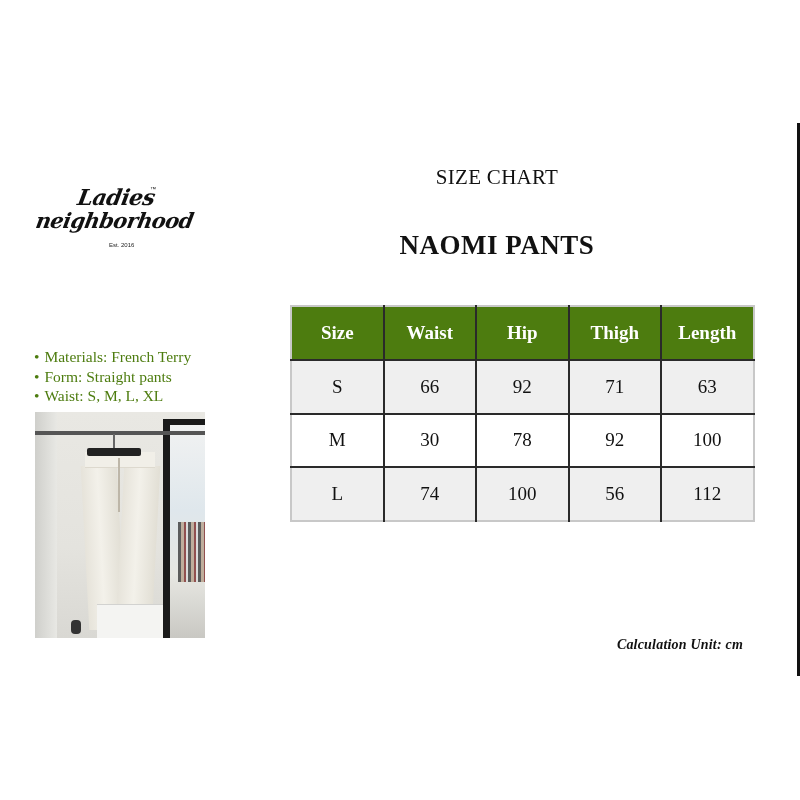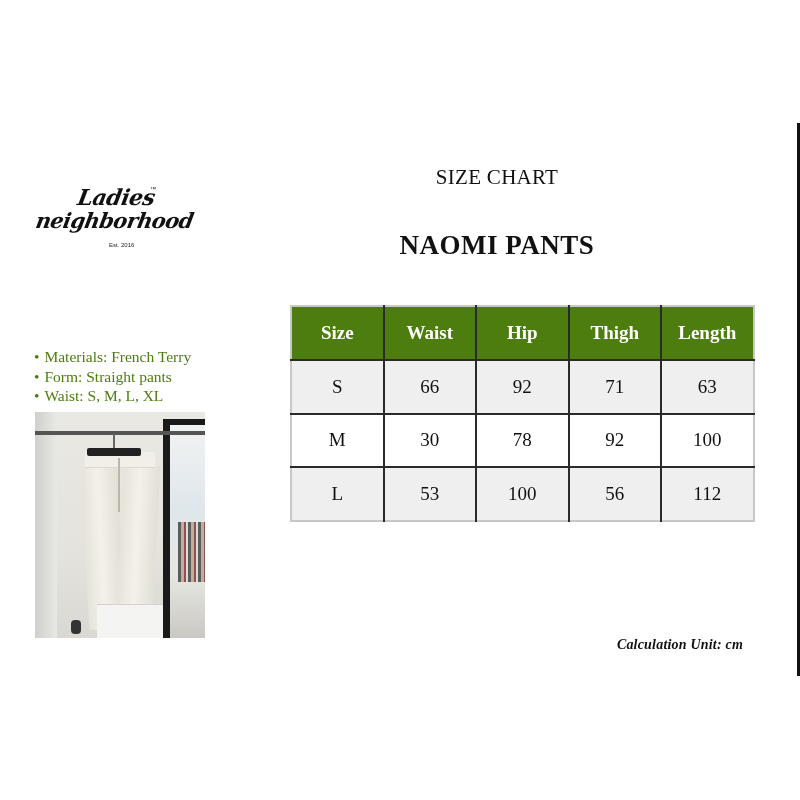--- a/index.html
+++ b/index.html
@@ -112,21 +112,21 @@
     </tr>
     <tr class="plain">
       <td>M</td>
       <td>30</td>
       <td>78</td>
       <td>92</td>
       <td>100</td>
     </tr>
     <tr class="alt">
       <td>L</td>
-      <td>53</td>
+      <td>74</td>
       <td>100</td>
       <td>56</td>
       <td>112</td>
     </tr>
   </tbody>
 </table>
 
 <div class="unit-note">Calculation Unit: cm</div>
 
 </body></html>

